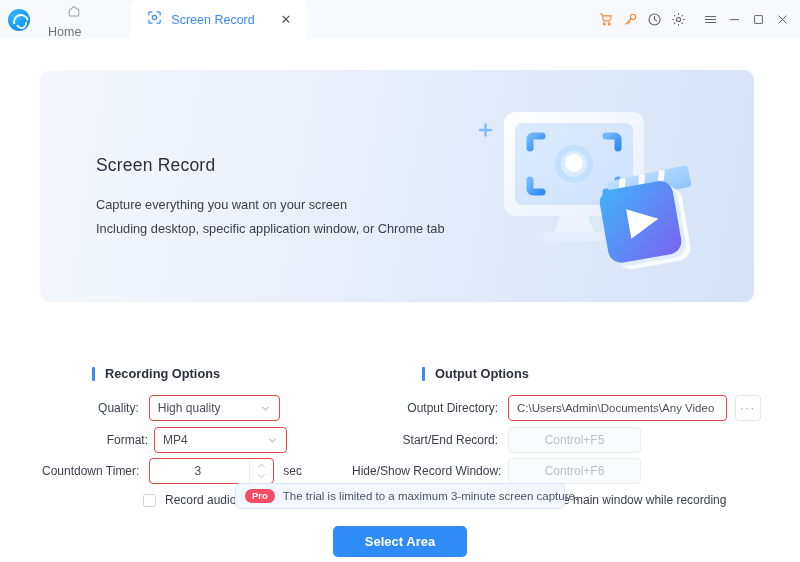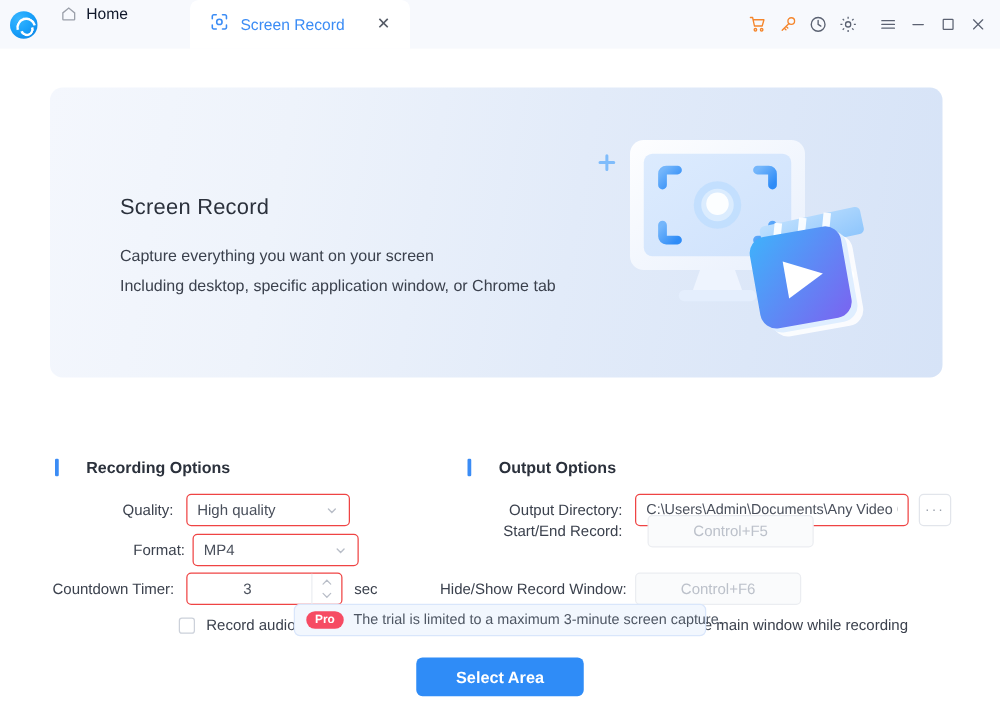--- a/index.html
+++ b/index.html
@@ -52,27 +52,28 @@
     width: 7px; height: 7px;
     border: 2.2px solid #ffffff;
     border-radius: 50%;
     border-left-color: transparent;
     border-top-color: transparent;
     transform: rotate(25deg);
   }
 
   .home-tab {
     display: flex;
-    align-items: flex-start;
+    align-items: flex-end;
     gap: 7px;
     height: 31px;
     padding: 0 14px 0 8px;
-    color: #0f172a;
+    color: #737373;
     font-size: 12.5px;
     cursor: default;
+    flex-direction: column;
   }
   .home-ico svg { display: block; }
 
   .tabs-area {
     display: flex;
     align-items: flex-end;
     height: 39px;
     flex: 1 1 auto;
     margin-left: 36px;
   }
@@ -165,24 +166,25 @@
     right: 34px; top: 14px;
     width: 260px; height: 210px;
   }
   .hero-art svg { display: block; }
 
   
   .sec-head {
     position: absolute;
     display: flex;
     align-items: center;
-    gap: 22px;
+    gap: 10px;
     font-size: 12.8px;
     font-weight: bold;
     color: #2b313c;
+    margin-left: 48px;
   }
   .sec-bar {
     width: 3px; height: 14px;
     background: #3b8cf5;
     border-radius: 1px;
     flex: 0 0 auto;
   }
   #sec-rec { left: 44px; top: 327px; }
   #sec-out { left: 348px; top: 327px; padding-left: 26px; }
 
@@ -564,21 +566,21 @@
   </div>
 
   <div class="row" style="left:352px; top:356px;">
     <span class="lbl" style="width:146px;">Output Directory:</span>
     <div class="field txtfield" style="margin-left:10px;">
       <span class="val">C:\Users\Admin\Documents\Any Video C</span>
     </div>
     <div class="browse">···</div>
   </div>
 
-  <div class="row" style="left:352px; top:373px;gap:10px;">
+  <div class="row" style="left:352px; top:388px;">
     <span class="lbl" style="width:146px;">Start/End Record:</span>
     <div class="field disabled hotkey" style="margin-left:10px;">
       <span class="val">Control+F5</span>
     </div>
   </div>
 
   <div class="row" style="left:352px; top:419px;">
     <span class="lbl" style="width:146px;">Hide/Show Record Window:</span>
     <div class="field disabled hotkey" style="margin-left:10px;">
       <span class="val">Control+F6</span>

